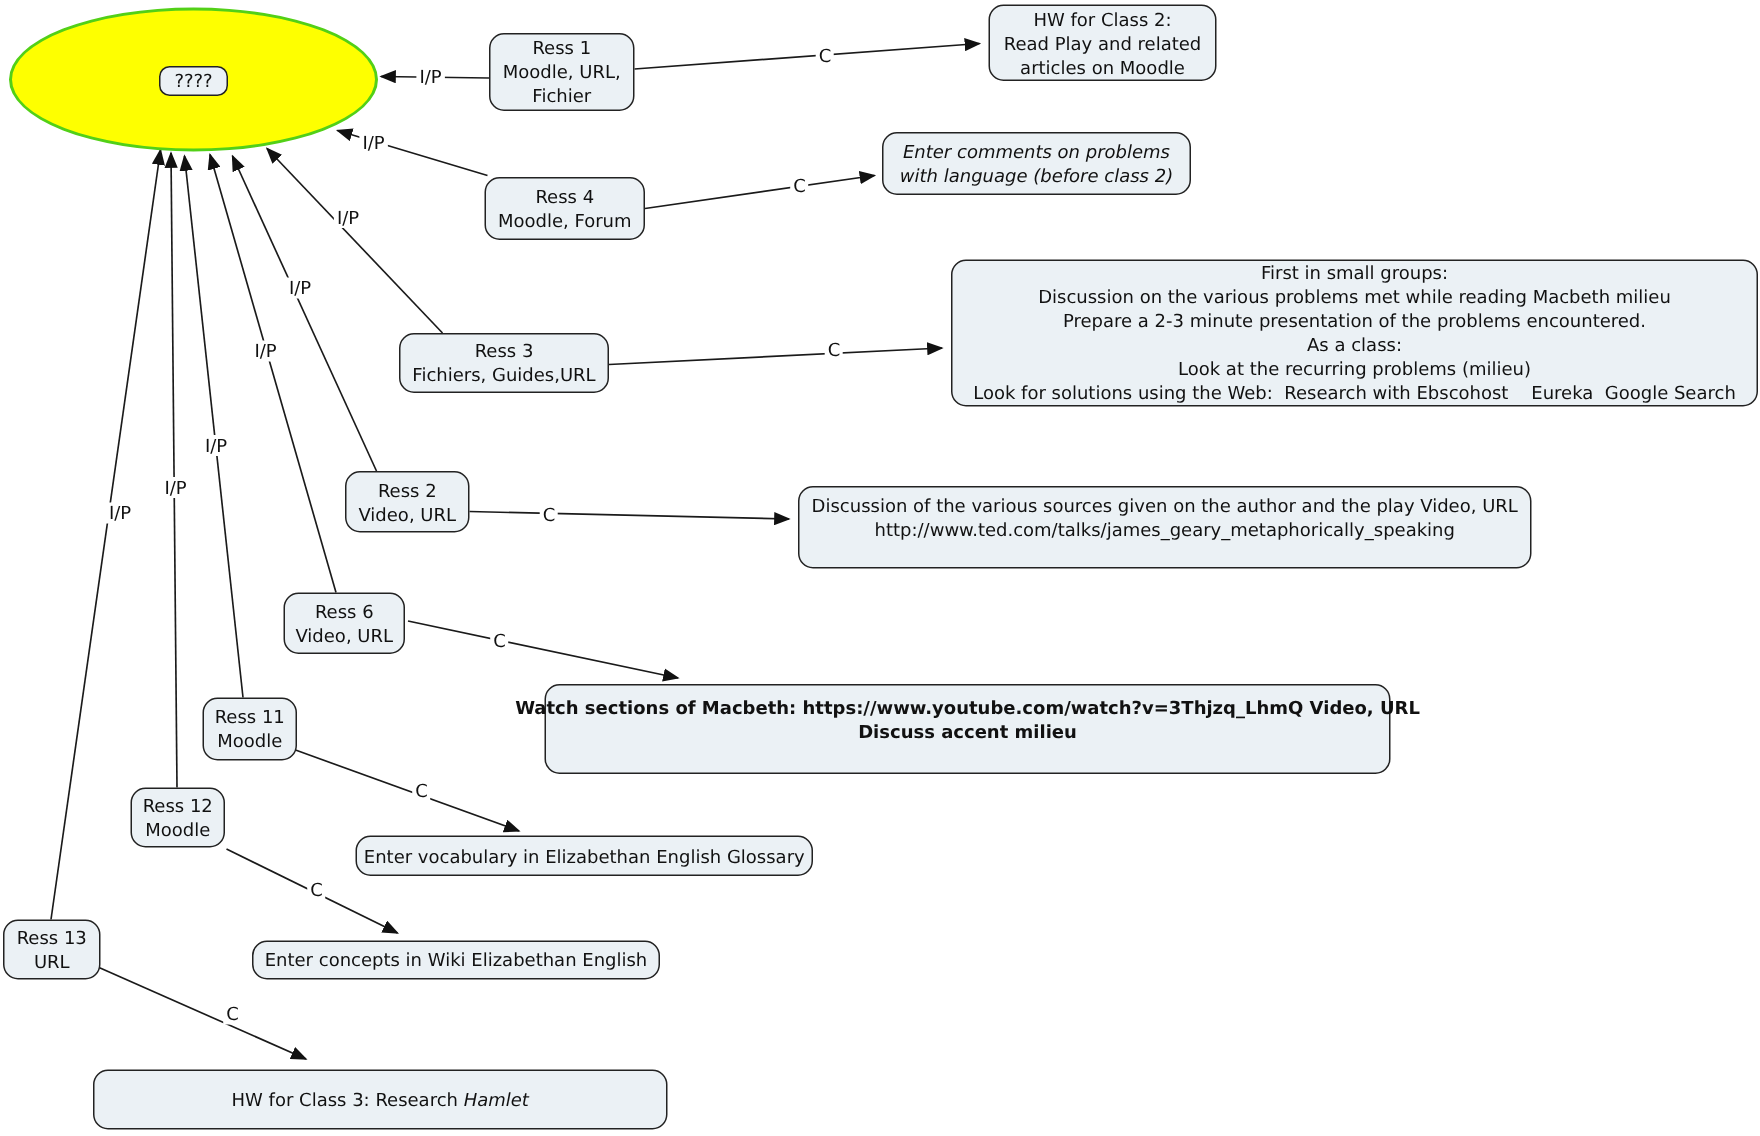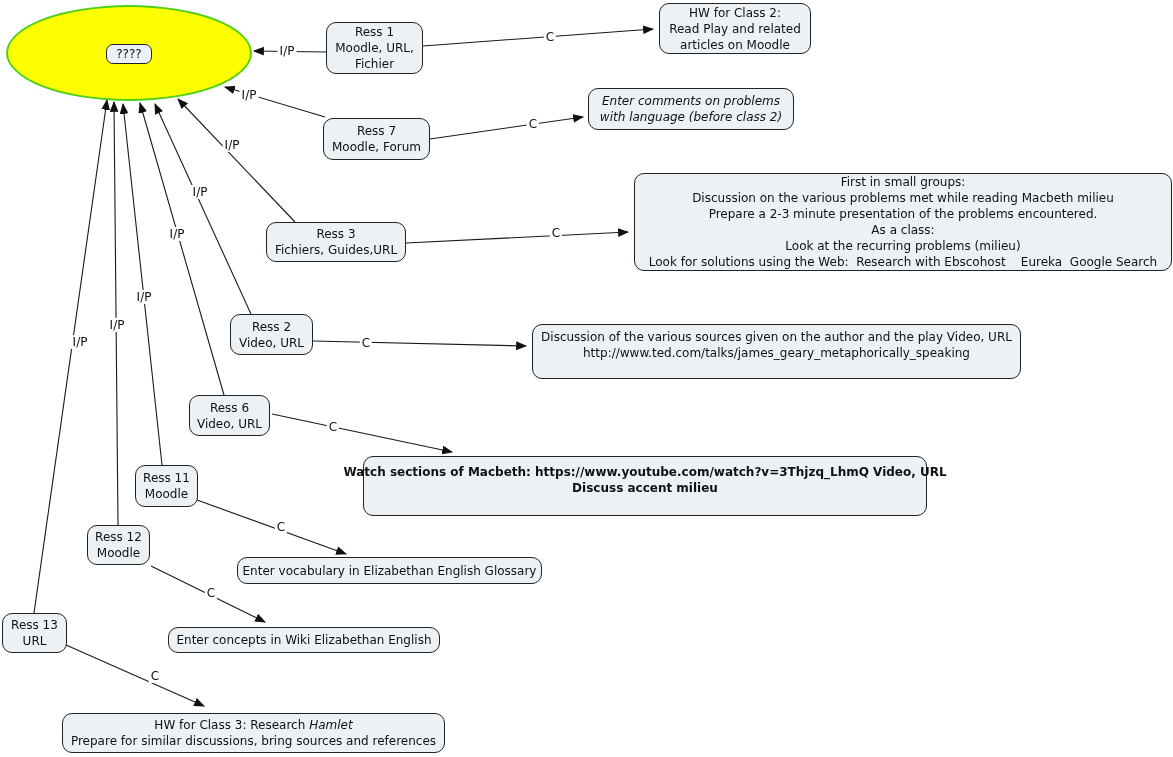--- a/index.html
+++ b/index.html
@@ -68,21 +68,21 @@
   </g>
 </svg>
 
 <div class="node ellipse" style="left:6px;top:5px;width:246px;height:96px;">
   <div class="qbox">????</div>
 </div>
 
 <div class="node box" style="left:326px;top:22px;width:97px;height:52px;">Ress 1
 Moodle, URL,
 Fichier</div>
-<div class="node box" style="left:323px;top:118px;width:107px;height:42px;">Ress 7
+<div class="node box" style="left:323px;top:118px;width:107px;height:42px;">Ress 4
 Moodle, Forum</div>
 <div class="node box" style="left:266px;top:222px;width:140px;height:40px;">Ress 3
 Fichiers, Guides,URL</div>
 <div class="node box" style="left:230px;top:314px;width:83px;height:41px;">Ress 2
 Video, URL</div>
 <div class="node box" style="left:189px;top:395px;width:81px;height:41px;">Ress 6
 Video, URL</div>
 <div class="node box" style="left:135px;top:465px;width:63px;height:42px;">Ress 11
 Moodle</div>
 <div class="node box" style="left:87px;top:525px;width:63px;height:40px;">Ress 12
@@ -103,21 +103,20 @@
 Look for solutions using the Web:  Research with Ebscohost    Eureka  Google Search</div>
 <div class="node box" style="left:532px;top:324px;width:489px;height:55px;padding-bottom:14px;">Discussion of the various sources given on the author and the play Video, URL
 http://www.ted.com/talks/james_geary_metaphorically_speaking</div>
 <div class="node box" style="left:363px;top:456px;width:564px;height:60px;padding-bottom:12px;font-weight:bold;">Watch sections of Macbeth: https://www.youtube.com/watch?v=3Thjzq_LhmQ Video, URL
 Discuss accent milieu</div>
 <div class="node box" style="left:237px;top:557px;width:305px;height:27px;">Enter vocabulary in Elizabethan English Glossary</div>
 <div class="node box" style="left:168px;top:627px;width:272px;height:26px;">Enter concepts in Wiki Elizabethan English</div>
 
 <div class="node box" style="left:62px;top:713px;width:383px;height:40px;">
   <div><span>HW for Class 3: Research </span><em>Hamlet</em></div>
-  <div>Prepare for similar discussions, bring sources and references</div>
 </div>
 
 <div class="edge-label" style="left:287px;top:51px;">I/P</div>
 <div class="edge-label" style="left:249px;top:95px;">I/P</div>
 <div class="edge-label" style="left:232px;top:145px;">I/P</div>
 <div class="edge-label" style="left:200px;top:192px;">I/P</div>
 <div class="edge-label" style="left:177px;top:234px;">I/P</div>
 <div class="edge-label" style="left:144px;top:297px;">I/P</div>
 <div class="edge-label" style="left:117px;top:325px;">I/P</div>
 <div class="edge-label" style="left:80px;top:342px;">I/P</div>

